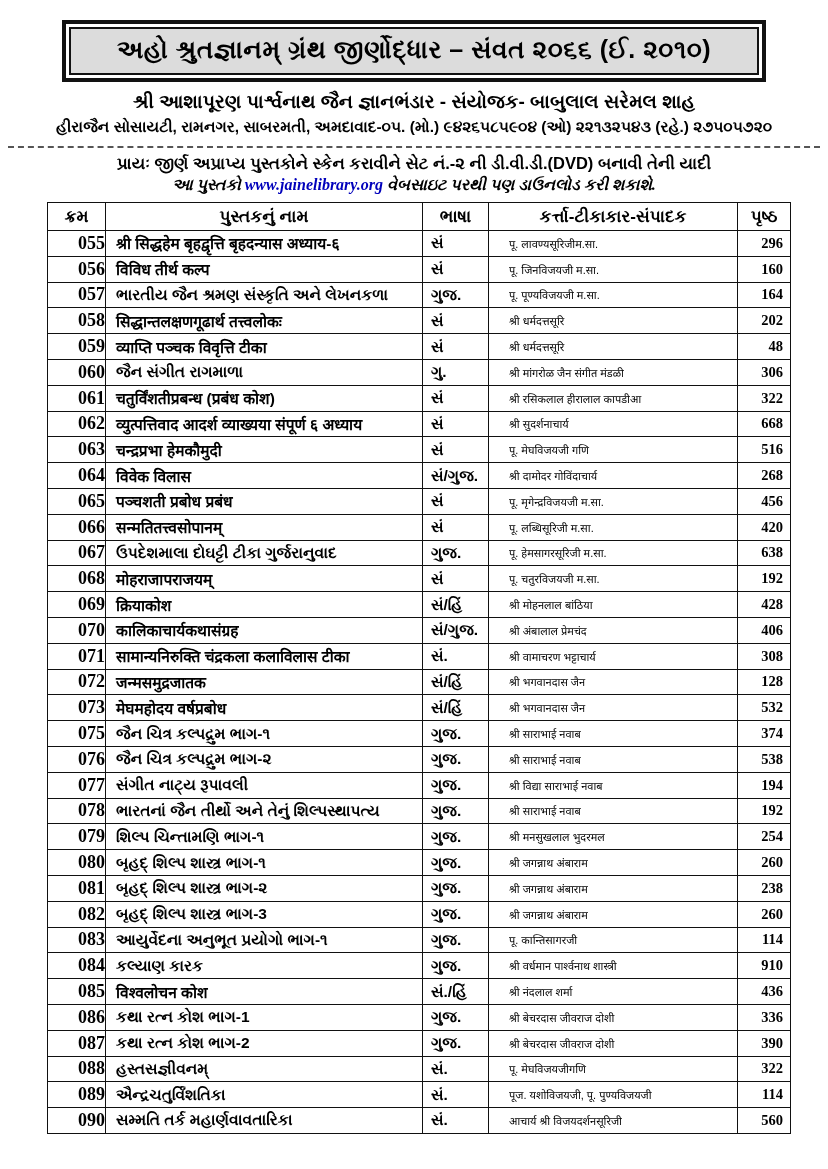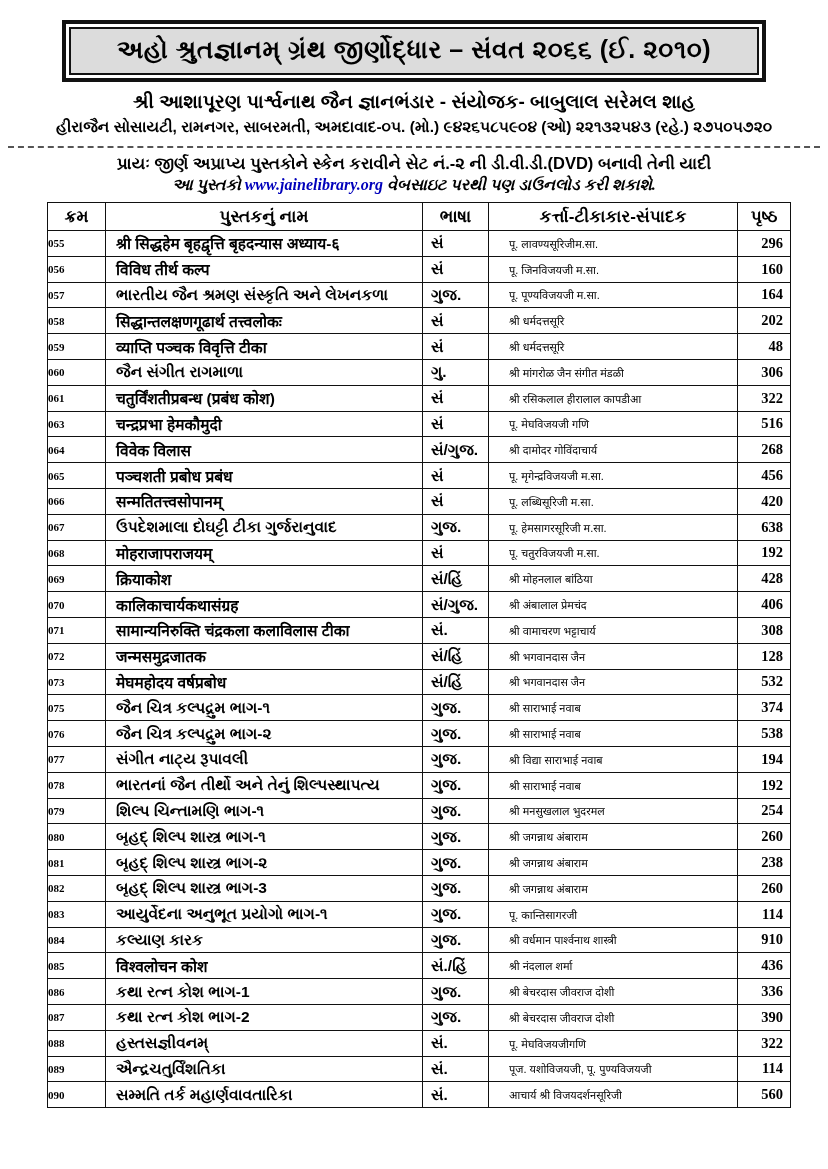--- a/index.html
+++ b/index.html
@@ -91,22 +91,22 @@
   table.books td { height: 25.8px; }
 
   col.c-no     { width: 58px; }
   col.c-name   { width: 317px; }
   col.c-lang   { width: 66px; }
   col.c-author { width: 249px; }
   col.c-pages  { width: 53px; }
 
   td.cell-no {
     font-family: "Liberation Serif", serif;
-    font-size: 11px;
-    text-align: left;
+    font-size: 18px;
+    text-align: right;
     font-weight: 600;
   }
   td.cell-name {
     font-size: 15.5px;
     font-weight: 600;
     padding-left: 10px;
   }
   td.cell-lang {
     font-size: 15.5px;
     font-weight: 600;
@@ -207,20 +207,27 @@
     <td class="cell-pages">306</td>
   </tr>
         <tr>
     <td class="cell-no">061</td>
     <td class="cell-name">चतुर्विंशतीप्रबन्ध (प्रबंध कोश)</td>
     <td class="cell-lang">સં</td>
     <td class="cell-author">श्री रसिकलाल हीरालाल कापडीआ</td>
     <td class="cell-pages">322</td>
   </tr>
         <tr>
+    <td class="cell-no">062</td>
+    <td class="cell-name">व्युत्पत्तिवाद आदर्श व्याख्यया संपूर्ण ६ अध्याय</td>
+    <td class="cell-lang">સં</td>
+    <td class="cell-author">श्री सुदर्शनाचार्य</td>
+    <td class="cell-pages">668</td>
+  </tr>
+        <tr>
     <td class="cell-no">063</td>
     <td class="cell-name">चन्द्रप्रभा हेमकौमुदी</td>
     <td class="cell-lang">સં</td>
     <td class="cell-author">पू. मेघविजयजी गणि</td>
     <td class="cell-pages">516</td>
   </tr>
         <tr>
     <td class="cell-no">064</td>
     <td class="cell-name">विवेक विलास</td>
     <td class="cell-lang">સં/ગુજ.</td>

